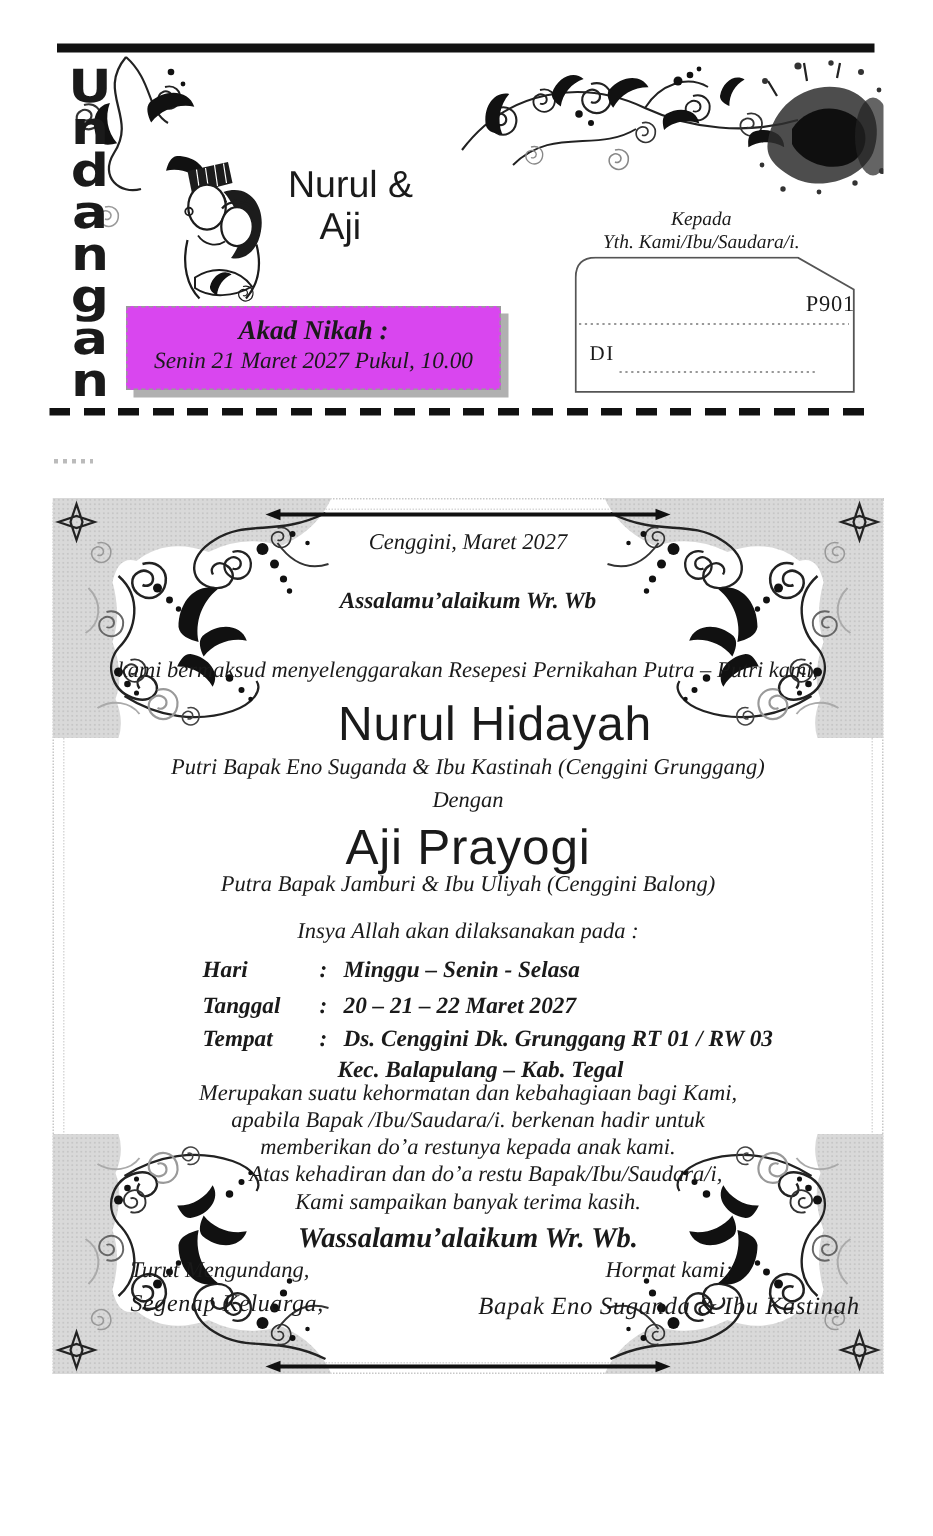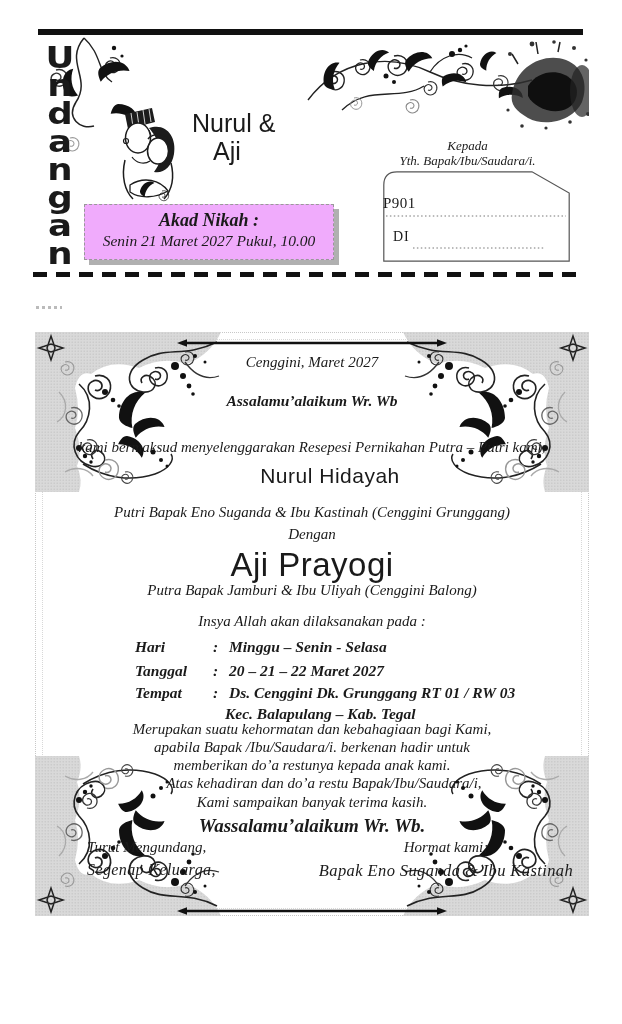--- a/index.html
+++ b/index.html
@@ -18,24 +18,24 @@
       font-family:"DejaVu Sans",sans-serif;font-weight:bold;font-size:33px;
       transform:scale(1.08,0.92);transform-origin:center;}
   #script-title{left:127px;top:52px;font-family:"DejaVu Serif",serif;font-style:italic;
       font-weight:bold;font-size:37px;letter-spacing:1px;z-index:2;}
   #couple-svg{left:102px;top:97px;z-index:2;}
   #couple-n1{left:192px;top:109px;font-size:25px;}
   #couple-n2{left:213px;top:137px;font-size:25px;}
   #flourish-svg{left:302px;top:36px;}
   #kepada-blk{left:360px;top:138px;width:215px;text-align:center;font-size:13px;line-height:15px;}
   #env{left:383px;top:171px;width:187px;height:91px;}
-  #env .code{position:absolute;top:24px;left:0;width:100%;text-align:left;font-size:15px;letter-spacing:.5px;}
+  #env .code{position:absolute;top:24px;left:0;width:100%;text-align:right;font-size:15px;letter-spacing:.5px;}
   #env .di{position:absolute;left:10px;top:58px;font-size:14px;letter-spacing:1px;}
   #akad-box{left:84px;top:204px;width:248px;height:54px;border:1.5px dashed #999;
-      background:#f0abfc;box-shadow:5px 5px 0 0 #b0b0b0;text-align:center;z-index:2;}
+      background:#d946ef;box-shadow:5px 5px 0 0 #b0b0b0;text-align:center;z-index:2;}
   #akad-box .t1{margin-top:5px;font-size:18px;}
   #akad-box .t2{font-size:15.5px;margin-top:1px;}
   #dash-sep{left:33px;top:272px;width:551px;height:5px;
       background:repeating-linear-gradient(90deg,#111 0 14px,transparent 14px 23px);}
   #tiny-mark{left:36px;top:306px;width:26px;height:3px;
       background:repeating-linear-gradient(90deg,#bbb 0 3px,transparent 3px 6px);}
   
   #card{left:35px;top:332px;width:554px;height:584px;}
   .frame-outer{position:absolute;inset:0;border:1px dotted #c8c8c8;z-index:1;}
   .frame-inner{position:absolute;inset:7px;border:1px dotted #d8d8d8;z-index:1;}
@@ -45,21 +45,21 @@
   .orn-bl{left:0;bottom:0;transform:scaleY(-1);}
   .orn-br{right:0;bottom:0;transform:scale(-1,-1);}
   .arrow{position:absolute;left:50%;transform:translateX(-50%);z-index:3;}
   #arrow-top{top:5px;}
   #arrow-bot{top:573px;}
   .cl{position:absolute;z-index:4;}
   #dateline{top:22px;font-size:15px;}
   #salam-open{top:60px;font-size:15.5px;}
   #intro1{top:88px;font-size:15px;}
   #intro2{top:107px;font-size:15px;}
-  #bride-name{top:132px;font-size:21px;letter-spacing:.5px;padding-left:36px;}
+  #bride-name{top:132px;font-size:32px;letter-spacing:.5px;padding-left:36px;}
   #bride-par{top:172px;font-size:15px;}
   #dengan{top:194px;font-size:15px;}
   #groom-name{top:214px;font-size:33px;letter-spacing:.5px;}
   #groom-par{top:250px;font-size:15px;}
   #sched-intro{top:281px;font-size:15px;}
   .srow{left:100px;font-size:15.5px;}
   .srow .lab{display:inline-block;width:78px;}
   .srow .sep{display:inline-block;width:16px;}
   #srow-0{top:306px;}#srow-1{top:330px;}#srow-2{top:352px;}
   #srow-2b{left:190px;top:373px;font-size:15.5px;}
@@ -210,21 +210,21 @@
     <circle cx="284" cy="24" r="1.6" fill="#333"></circle>
       <circle cx="286" cy="78" r="2" fill="#333"></circle>
     <circle cx="268" cy="86" r="1.8" fill="#333"></circle>
       <circle cx="244" cy="92" r="1.6" fill="#333"></circle>
     <circle cx="220" cy="90" r="1.8" fill="#333"></circle>
       <circle cx="206" cy="74" r="1.6" fill="#333"></circle>
   </svg>
 
   <div id="kepada-blk" class="abs scr">
     <div>Kepada</div>
-    <div>Yth. Bapak/Ibu/Saudara/i.</div>
+    <div>Yth. Kami/Ibu/Saudara/i.</div>
   </div>
 
   <div id="env" class="abs">
     <svg width="187" height="91" viewBox="0 0 187 91">
       <path d="M14,0.8 H149 L186.2,22 V90.2 H0.8 V14 Q0.8,0.8 14,0.8 Z" fill="none" stroke="#555" stroke-width="1.2"></path>
       <line x1="3" y1="45" x2="183" y2="45" stroke="#777" stroke-width="1" stroke-dasharray="1.5 2.4"></line>
       <line x1="30" y1="77" x2="162" y2="77" stroke="#777" stroke-width="1" stroke-dasharray="1.5 2.4"></line>
     </svg>
     <span class="code">P901</span>
     <span class="di">DI</span>

